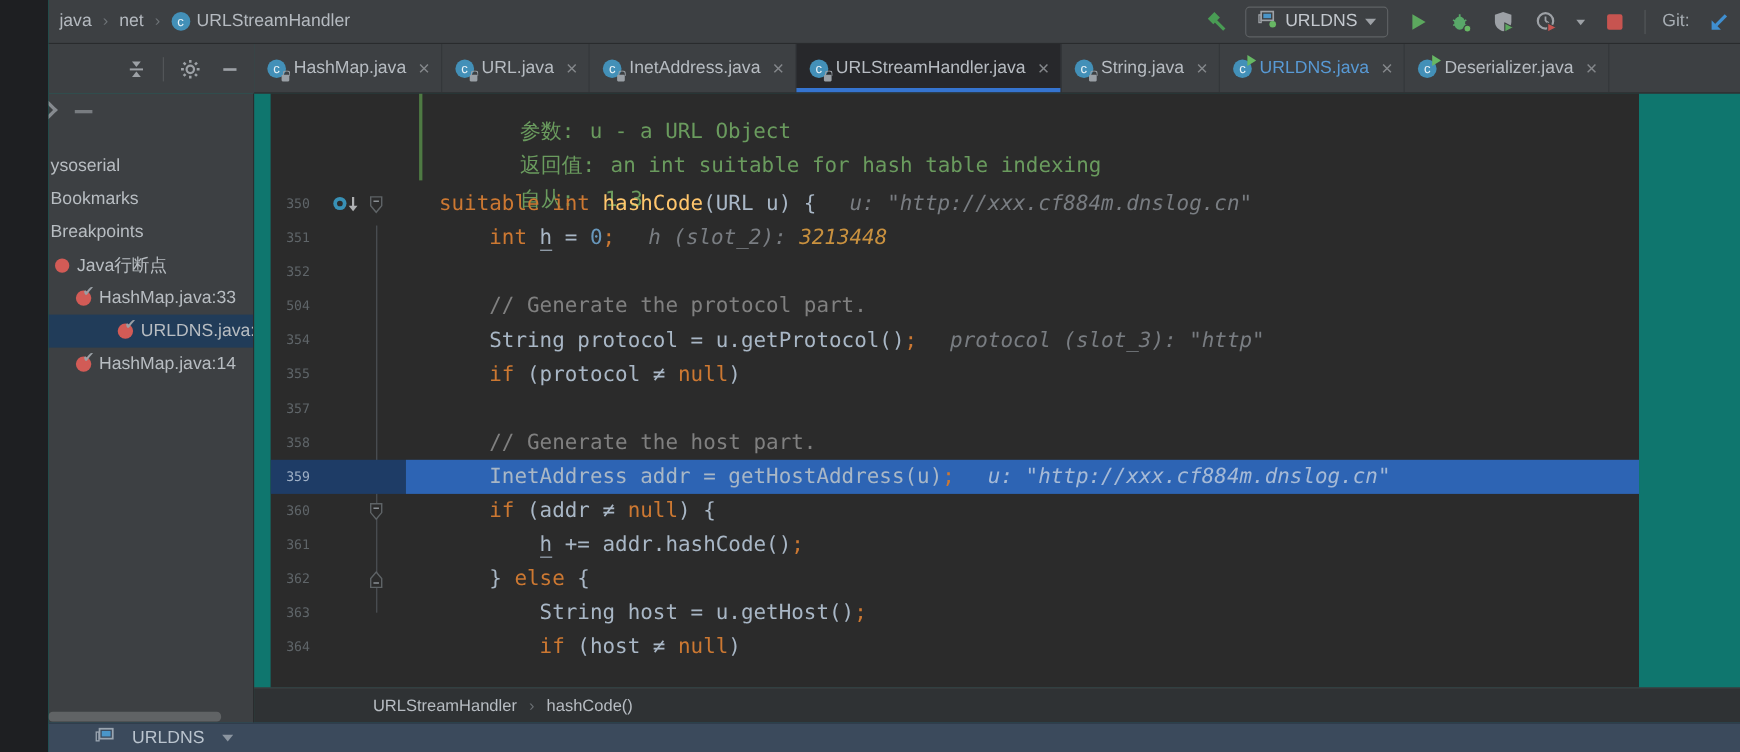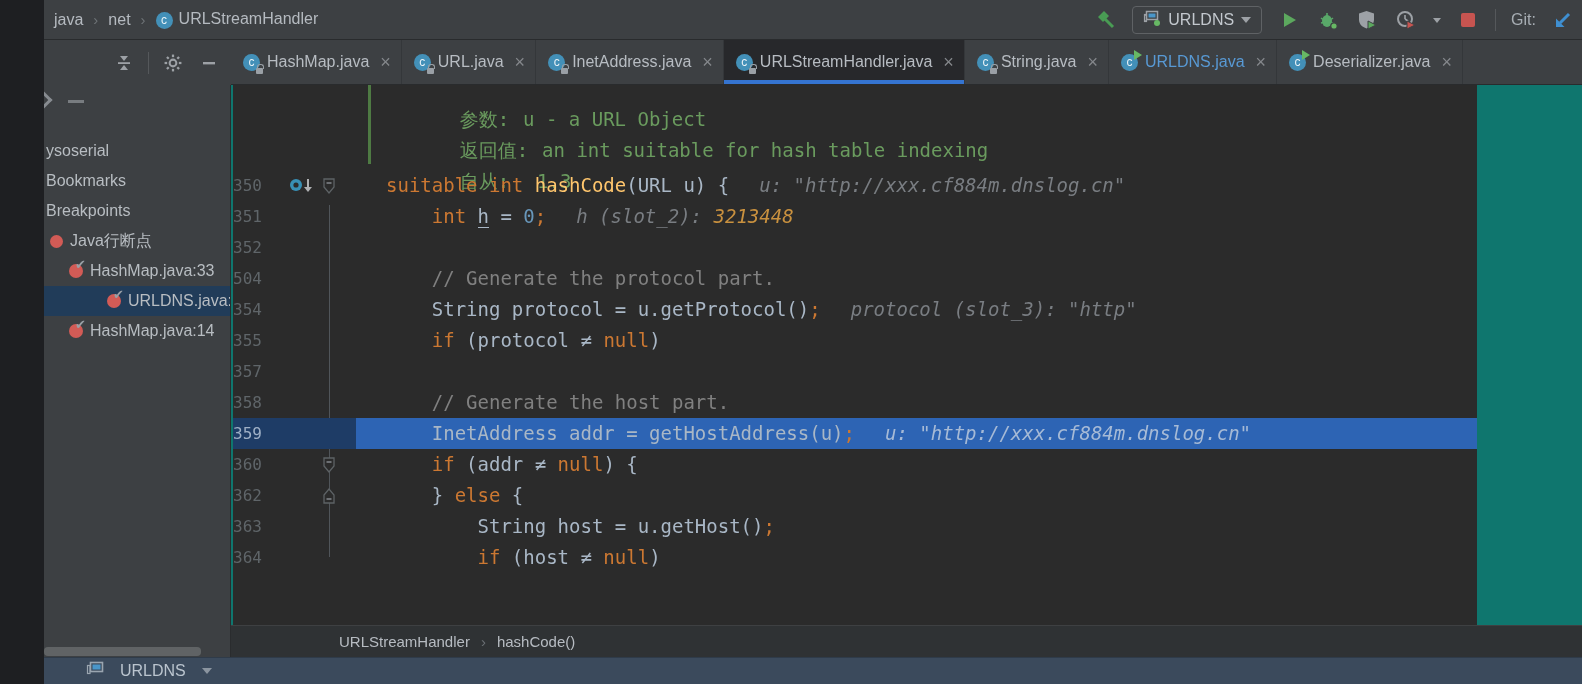--- a/index.html
+++ b/index.html
@@ -45,29 +45,29 @@
   #partial-dash{position:absolute;left:24px;top:7px;width:16px;height:3px;background:#787c80;}
   #tree{position:absolute;top:51px;left:0;width:100%;}
   .trow{position:relative;height:30px;display:flex;align-items:center;font-size:16px;color:#b8bdc2;white-space:nowrap;cursor:default;}
   .trow.selected{background:#213c59;padding-left:38px;}
   .ticon{position:relative;flex:none;}
   .bp-dot{width:13px;height:13px;border-radius:50%;background:#d25b56;}
   .bp-check{width:14px;height:14px;border-radius:50%;background:#d25b56;position:relative;}
   .bp-check::after{content:'✔';position:absolute;right:-3px;top:-7px;font-size:13px;color:#9aa0a6;}
   #side-hscroll{position:absolute;left:0;top:562px;width:157px;height:9px;border-radius:4px;background:#606365;}
   
-  #editor{position:absolute;left:189px;top:85px;width:1244px;height:540px;background:#2b2b2b;overflow:hidden;font-family:"DejaVu Sans Mono", monospace;}
+  #editor{position:absolute;left:202px;top:85px;width:1244px;height:540px;background:#2b2b2b;overflow:hidden;font-family:"DejaVu Sans Mono", monospace;}
   #jd-bar{position:absolute;left:135px;top:0;width:3px;height:79px;background:#4e7a43;}
   .jd-line{position:absolute;left:158px;height:31px;line-height:31px;font-size:19px;color:#6a9b5e;white-space:pre;}
   .jd-label{margin-right:14px;}
   #fold-line{position:absolute;left:96px;top:120px;width:1px;height:352px;background:#50555a;}
   #code-lines{position:absolute;left:0;top:85px;width:100%;}
   .crow{position:relative;height:31px;display:flex;}
   .c-left{position:relative;width:123px;flex:none;height:31px;}
-  .lnum{position:absolute;left:0;top:0;width:50px;text-align:left;font-size:16px;line-height:31px;color:#5f6569;}
+  .lnum{position:absolute;left:0;top:0;width:50px;text-align:center;font-size:12px;line-height:31px;color:#5f6569;}
   .crow.exec .c-left{background:#1e3c66;}
   .crow.exec .lnum{color:#9fb0c6;}
   .c-code{flex:1;position:relative;white-space:pre;font-size:19px;line-height:31px;color:#a9b7c6;padding-left:30px;}
   .crow.exec .c-code{background:#2d64b4;}
   .tk.kw{color:#cc7832;} .tk.fn{color:#ffc66d;} .tk.num{color:#6897bb;}
   .tk.cmt{color:#808080;} .tk.semi{color:#cc7832;} .tk.pl{color:#a9b7c6;}
   .tk.vu{color:#a9b7c6;border-bottom:1px solid #a9b7c6;}
   .tk.h{color:#797d82;font-style:italic;margin-left:30px;}
   .tk.h2{color:#797d82;font-style:italic;margin-left:48px;}
   .tk.hv{color:#c9913f;font-style:italic;}
@@ -384,20 +384,26 @@
             <span class="lnum">360</span>
             <span class="g-fold"><svg width="16" height="20" viewBox="0 0 16 20">
                 <path d="M3 3 h10 v8 l-5 6 l-5 -6 z" fill="#2b2b2b" stroke="#5e6366" stroke-width="1.3"></path>
                 <line x1="5.5" y1="7" x2="10.5" y2="7" stroke="#8a8f94" stroke-width="1.4"></line>
               </svg></span>
           </div>
           <div class="c-code"><span class="tk pl">    </span><span class="tk kw">if </span><span class="tk pl">(addr ≠ </span><span class="tk kw">null</span><span class="tk pl">) {</span></div>
         </div>
         <div class="crow">
           <div class="c-left">
+            <span class="lnum">361</span>
+          </div>
+          <div class="c-code"><span class="tk pl">        </span><span class="tk vu">h</span><span class="tk pl"> += addr.hashCode()</span><span class="tk semi">;</span></div>
+        </div>
+        <div class="crow">
+          <div class="c-left">
             <span class="lnum">362</span>
             <span class="g-fold"><svg width="16" height="20" viewBox="0 0 16 20">
                 <path d="M3 17 h10 v-8 l-5 -6 l-5 6 z" fill="#2b2b2b" stroke="#5e6366" stroke-width="1.3"></path>
                 <line x1="5.5" y1="13" x2="10.5" y2="13" stroke="#8a8f94" stroke-width="1.4"></line>
               </svg></span>
           </div>
           <div class="c-code"><span class="tk pl">    } </span><span class="tk kw">else</span><span class="tk pl"> {</span></div>
         </div>
         <div class="crow">
           <div class="c-left">

